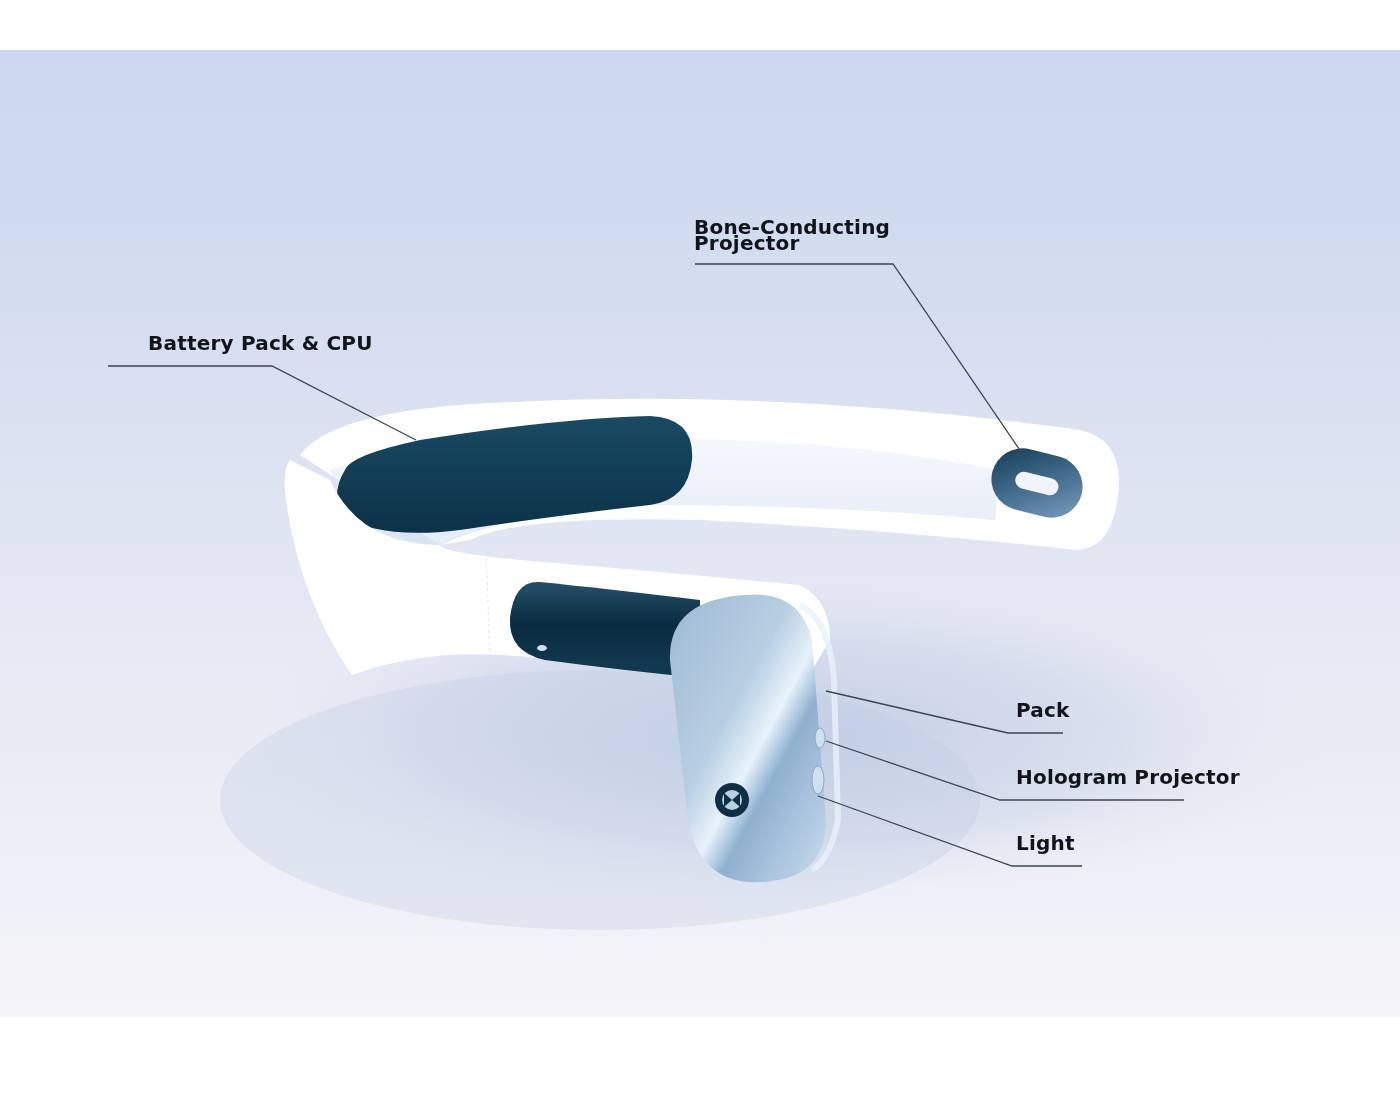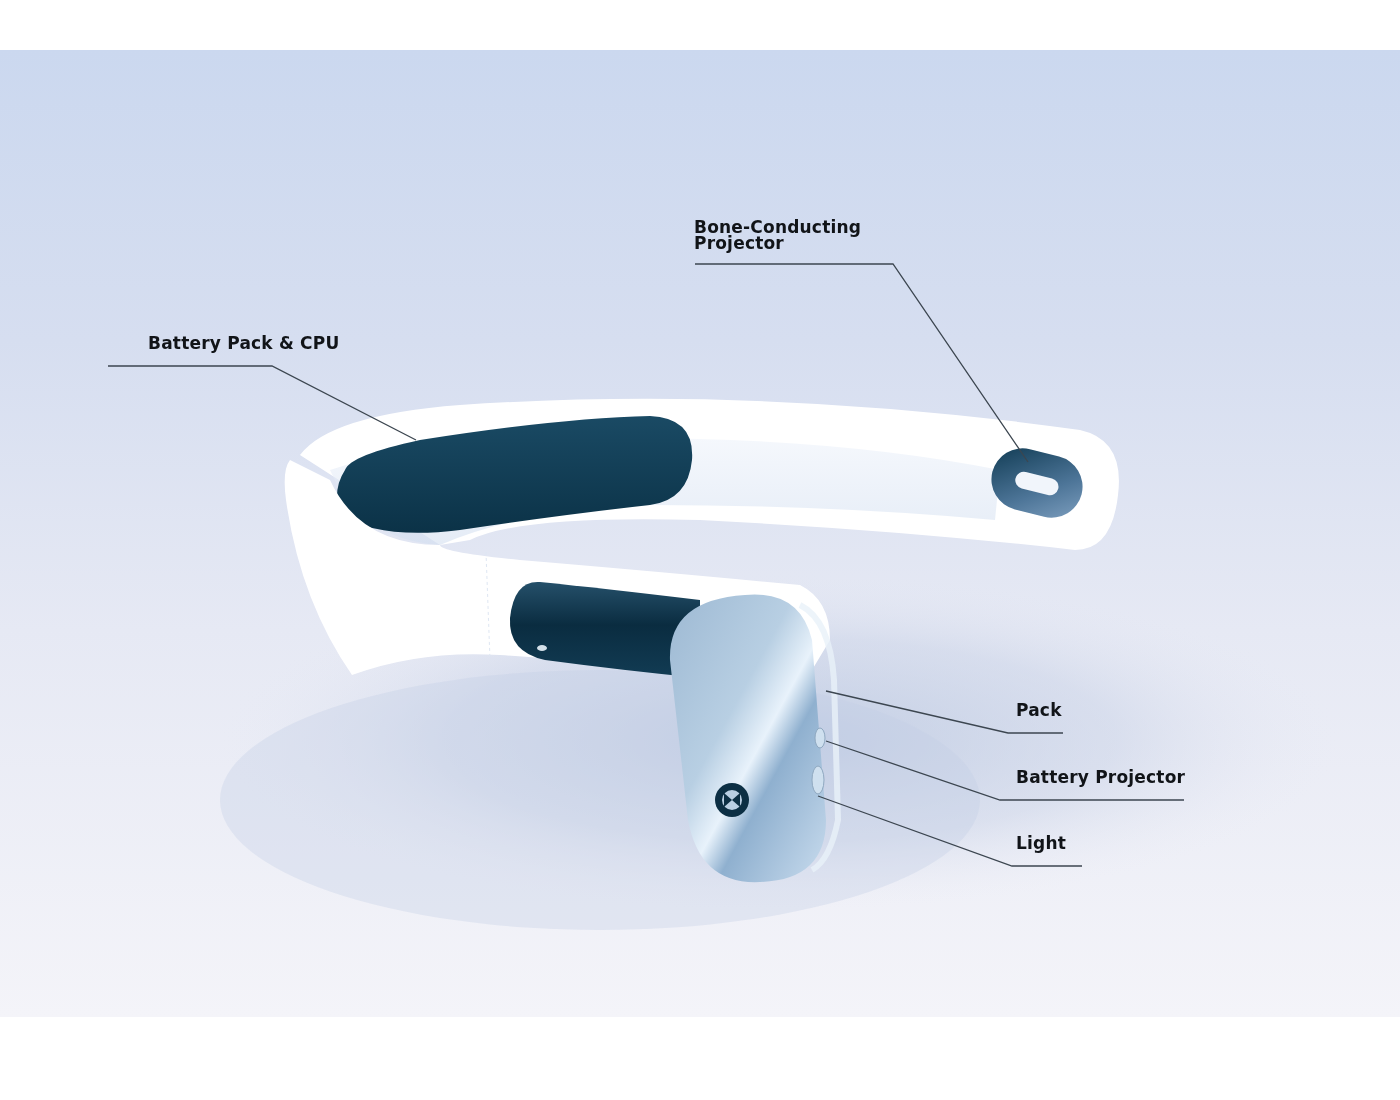--- a/index.html
+++ b/index.html
@@ -1,21 +1,21 @@
 <!DOCTYPE html>
 <html><head>
   <meta charset="utf-8">
   <style>
     html, body { margin: 0; padding: 0; }
     body { width: 1400px; height: 1100px; background: #ffffff; position: relative; overflow: hidden;
            font-family: "DejaVu Sans", "Liberation Sans", sans-serif; }
     .canvas { position: absolute; left: 0; top: 50px; width: 1400px; height: 967px;
               background: linear-gradient(180deg, #cbd8ef 0%, #d6def0 30%, #e6e9f4 60%, #f4f4f9 100%); overflow: hidden; }
     .scene { position: absolute; left: 0; top: 0; width: 1400px; height: 967px; }
-    .label { position: absolute; color: #111418; font-weight: bold; font-size: 17px; line-height: 17px; letter-spacing: 0.2px; white-space: nowrap; }
+    .label { position: absolute; color: #111418; font-weight: bold; font-size: 20px; line-height: 17px; letter-spacing: 0.2px; white-space: nowrap; }
     .label.two { line-height: 16px; }
   </style>
 </head>
 <body>
 
 <div class="canvas">
   <svg class="scene" viewBox="0 50 1400 967" width="1400" height="967">
     <defs>
       <radialGradient id="shadowG" cx="50%" cy="50%" r="50%">
         <stop offset="0%" stop-color="#9fb3d4" stop-opacity="0.55"></stop>
@@ -92,15 +92,15 @@
       <polyline points="818,796 1012,866 1082,866"></polyline>
     </g>
   </svg>
 
   <div class="label two" style="left:694px; top:169px;">
     <div>Bone-Conducting</div>
     <div>Projector</div>
   </div>
   <div class="label" style="left:108px; top:285px;margin-left:40px;">Battery Pack &amp; CPU</div>
   <div class="label" style="left:1016px; top:652px;">Pack</div>
-  <div class="label" style="left:1016px; top:719px;">Battery Projector</div>
+  <div class="label" style="left:1016px; top:719px;">Hologram Projector</div>
   <div class="label" style="left:1016px; top:785px;">Light</div>
 </div>
 
 </body></html>

